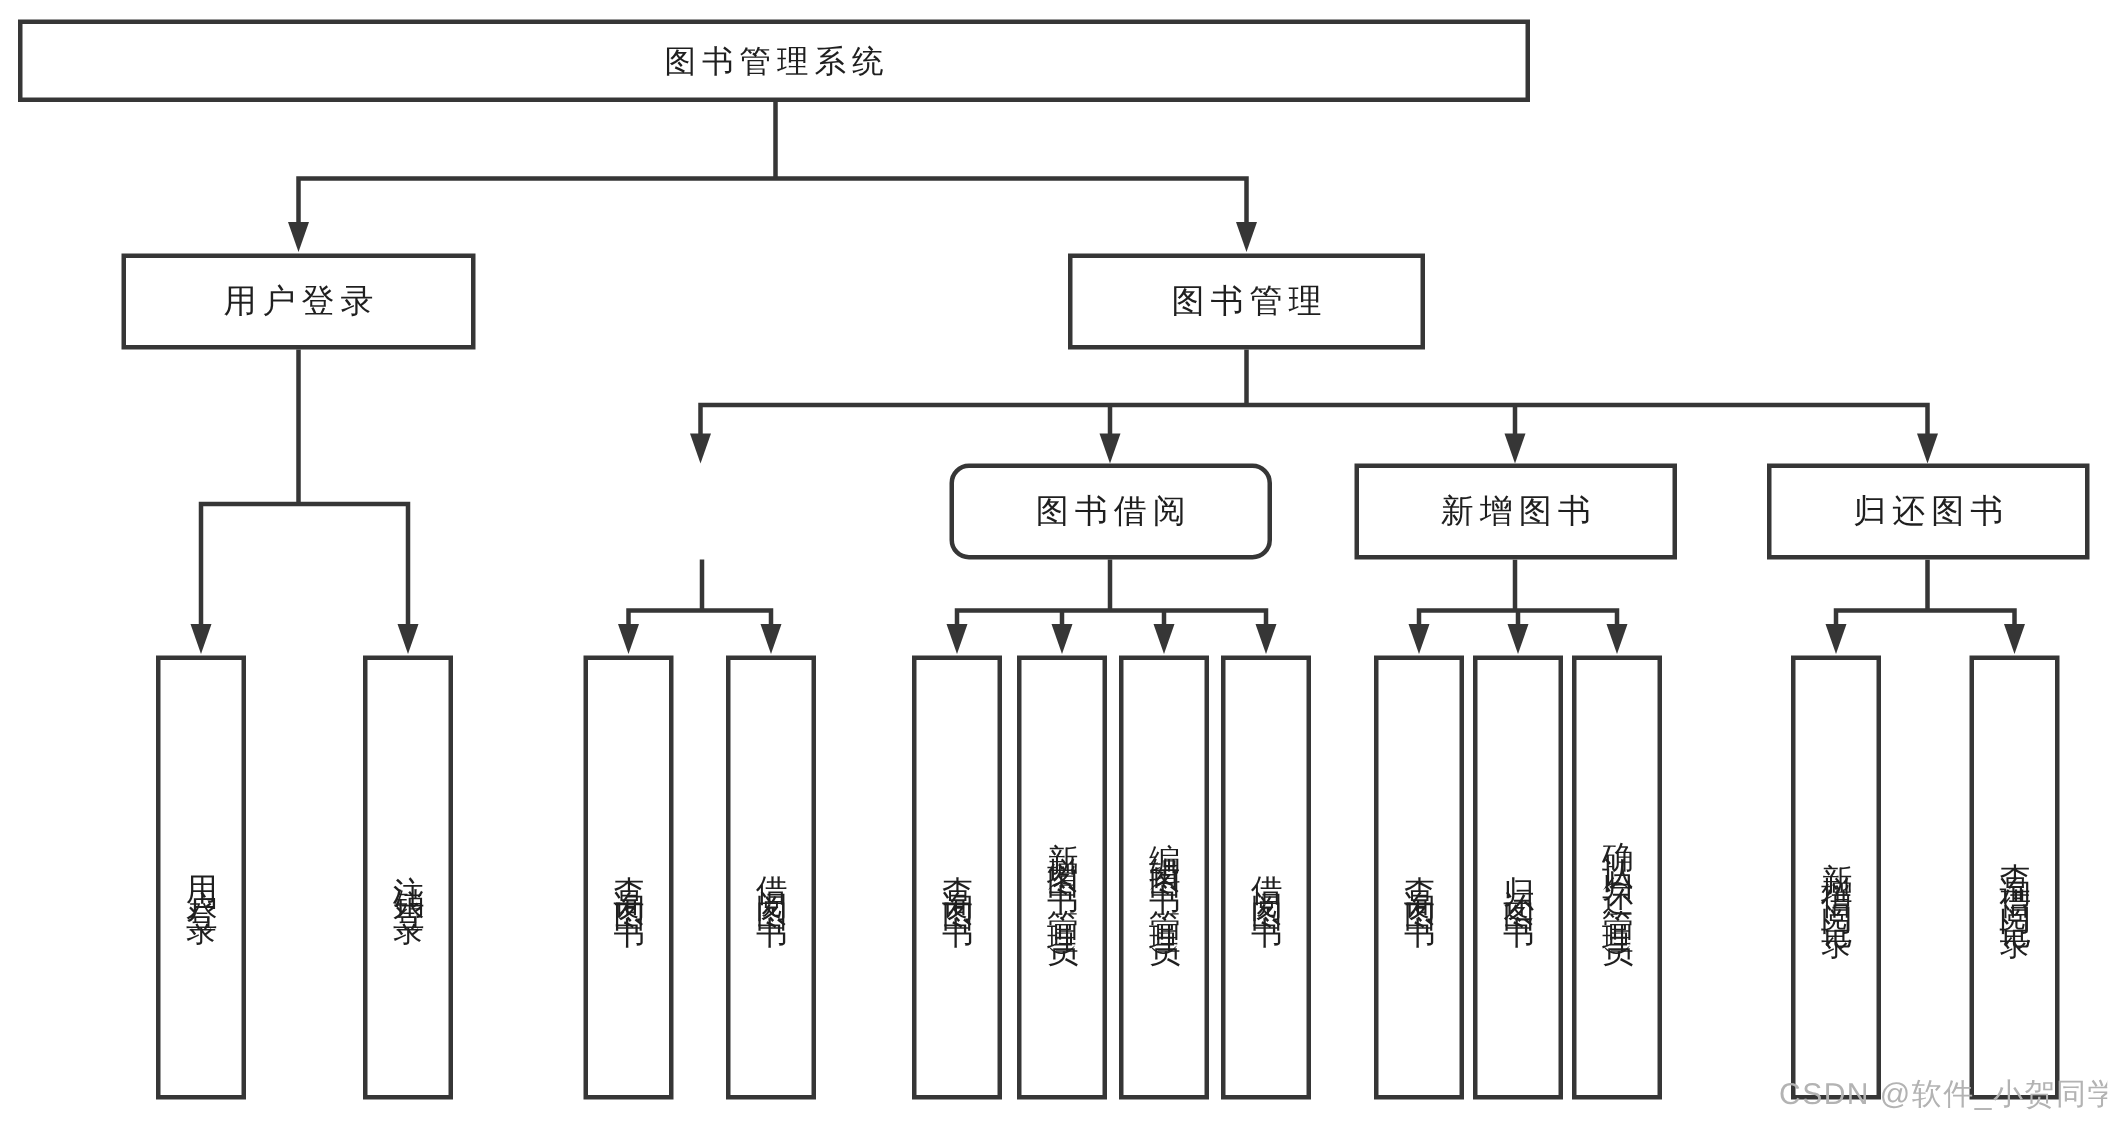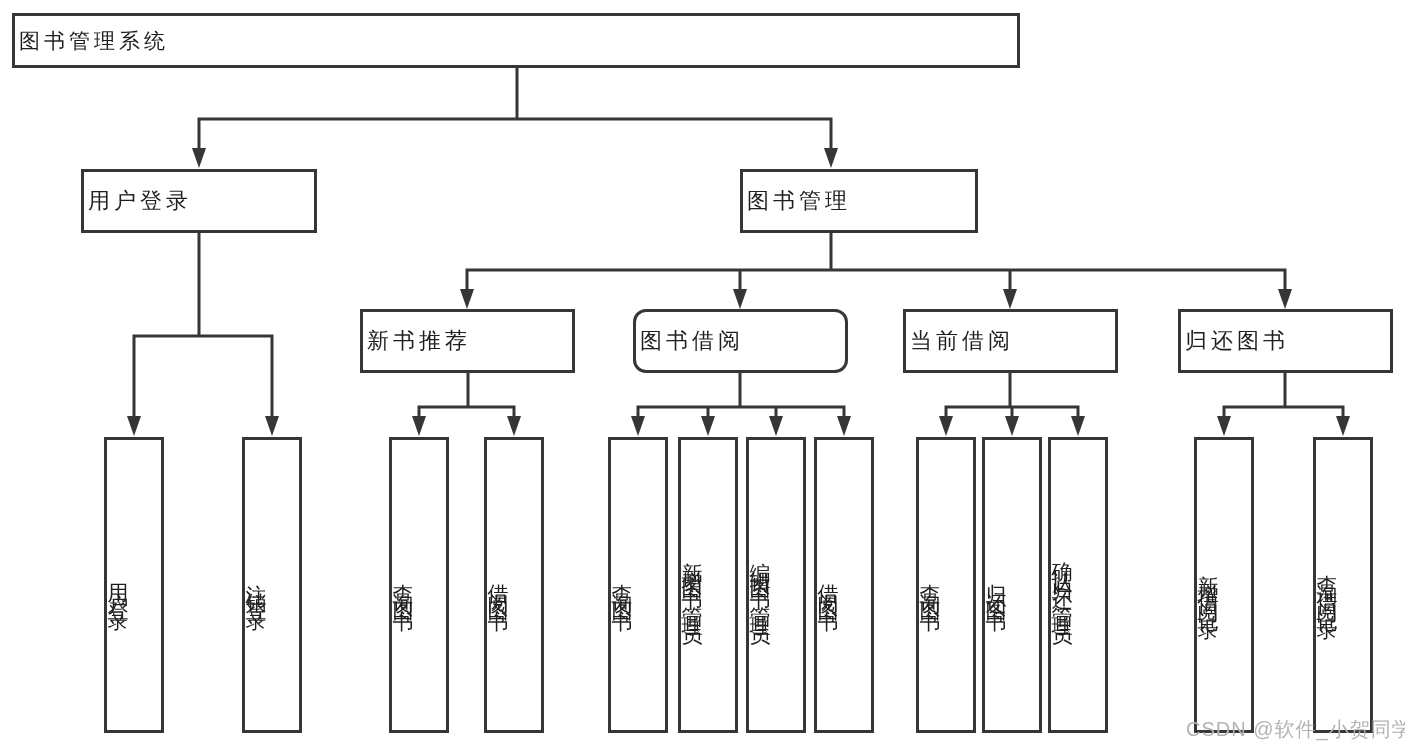--- a/index.html
+++ b/index.html
@@ -22,23 +22,22 @@
     width: 1405px;
     height: 747px;
   }
   .box {
     position: absolute;
     box-sizing: border-box;
     background: #ffffff;
     border: 3px solid #363636;
     display: flex;
     align-items: center;
-    justify-content: flex-start;
+    justify-content: center;
     color: #1f1f1f;
-    font-family: Liberation Serif, serif;
   }
   .hlabel {
     font-size: 22px;
     letter-spacing: 4px;
     text-indent: 4px;
     white-space: nowrap;
     color: #1f1f1f;
   }
   .root-label {
     font-size: 21px;
@@ -114,32 +113,29 @@
     </g>
   </svg>
 
   <div class="box" style="left:12px;top:13px;width:1008px;height:55px;">
     <span class="hlabel root-label">图书管理系统</span>
   </div>
 
   <div class="box" style="left:81px;top:169px;width:236px;height:64px;">
     <span class="hlabel">用户登录</span>
   </div>
-  <div class="box" style="left:712px;top:169px;width:238px;height:64px;margin-left:28px;">
+  <div class="box" style="left:712px;top:169px;width:238px;height:64px;">
     <span class="hlabel">图书管理</span>
   </div>
 
-  <div class="box" style="left:360px;top:309px;width:215px;height:64px;">
-    <span class="hlabel">新书推荐</span>
-  </div>
   <div class="box" style="left:633px;top:309px;width:215px;height:64px;border-radius:13px;">
     <span class="hlabel">图书借阅</span>
   </div>
   <div class="box" style="left:903px;top:309px;width:215px;height:64px;">
-    <span class="hlabel">当前借阅</span>
+    <span class="hlabel">新增图书</span>
   </div>
   <div class="box" style="left:1178px;top:309px;width:215px;height:64px;">
     <span class="hlabel">归还图书</span>
   </div>
 
   <div class="box vbox" style="left:104px;top:437px;width:60px;height:296px;">
     <span class="vlabel">用户登录</span>
   </div>
   <div class="box vbox" style="left:242px;top:437px;width:60px;height:296px;">
     <span class="vlabel">注销登录</span>

